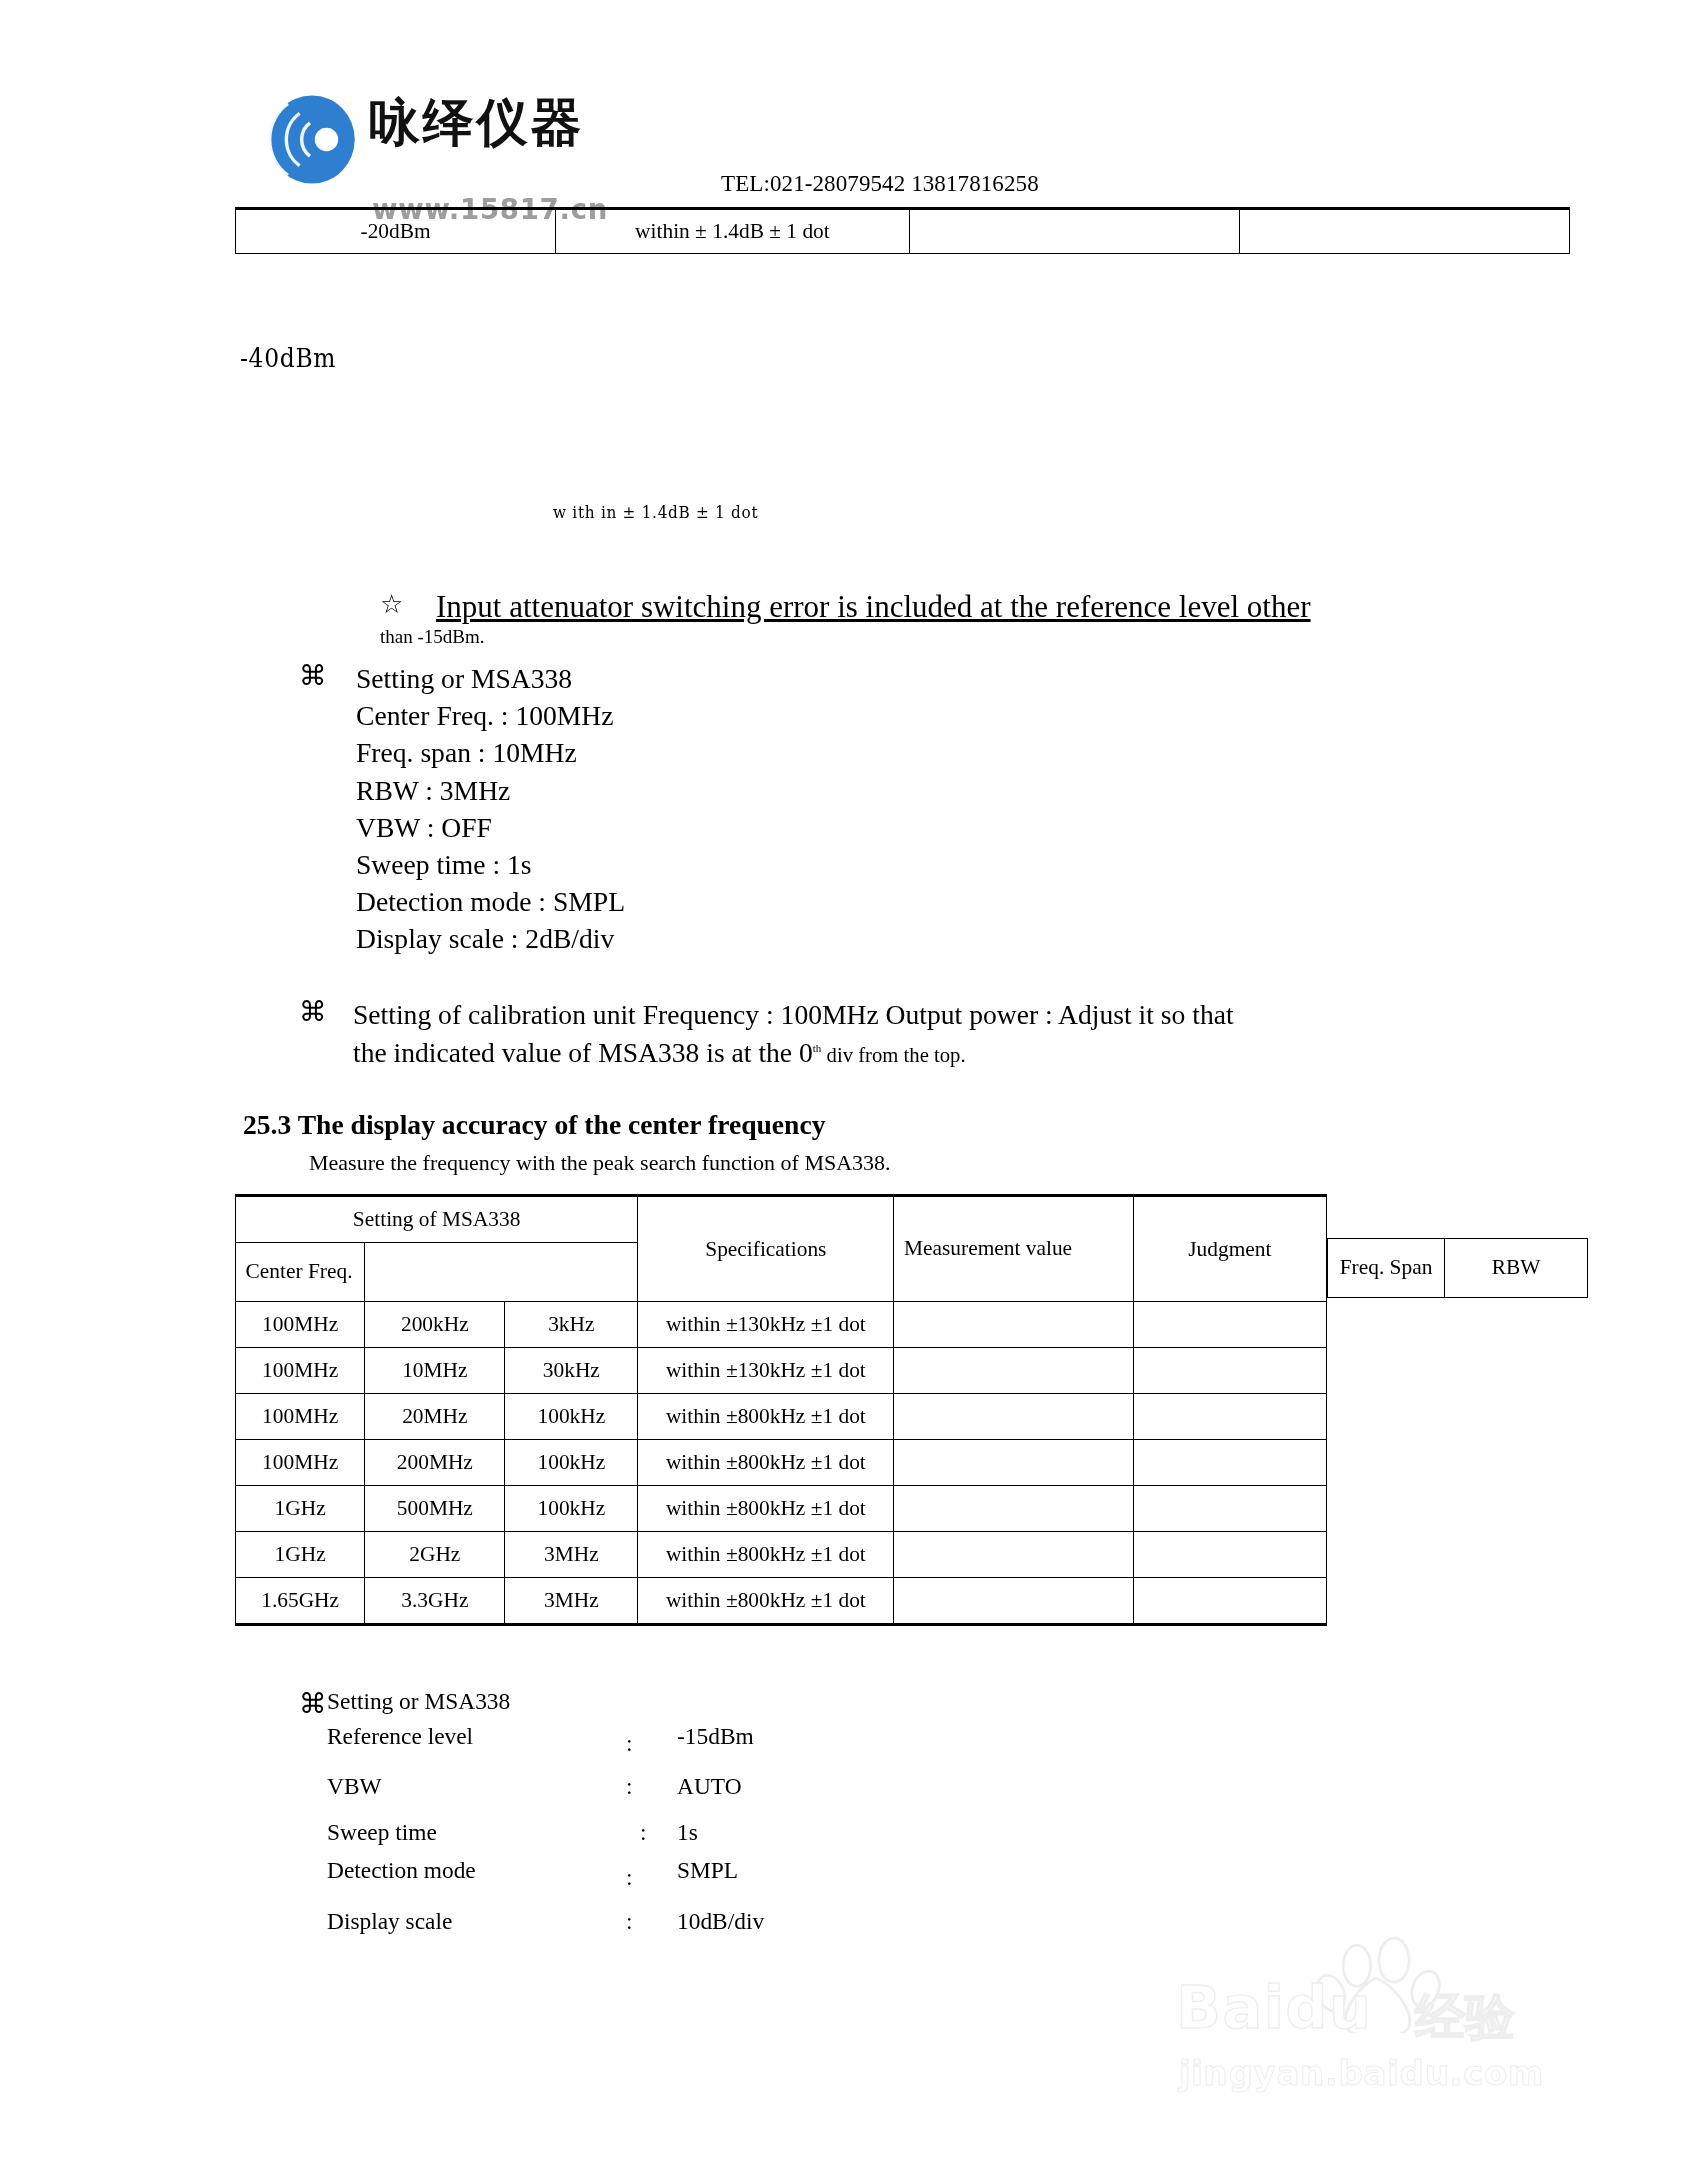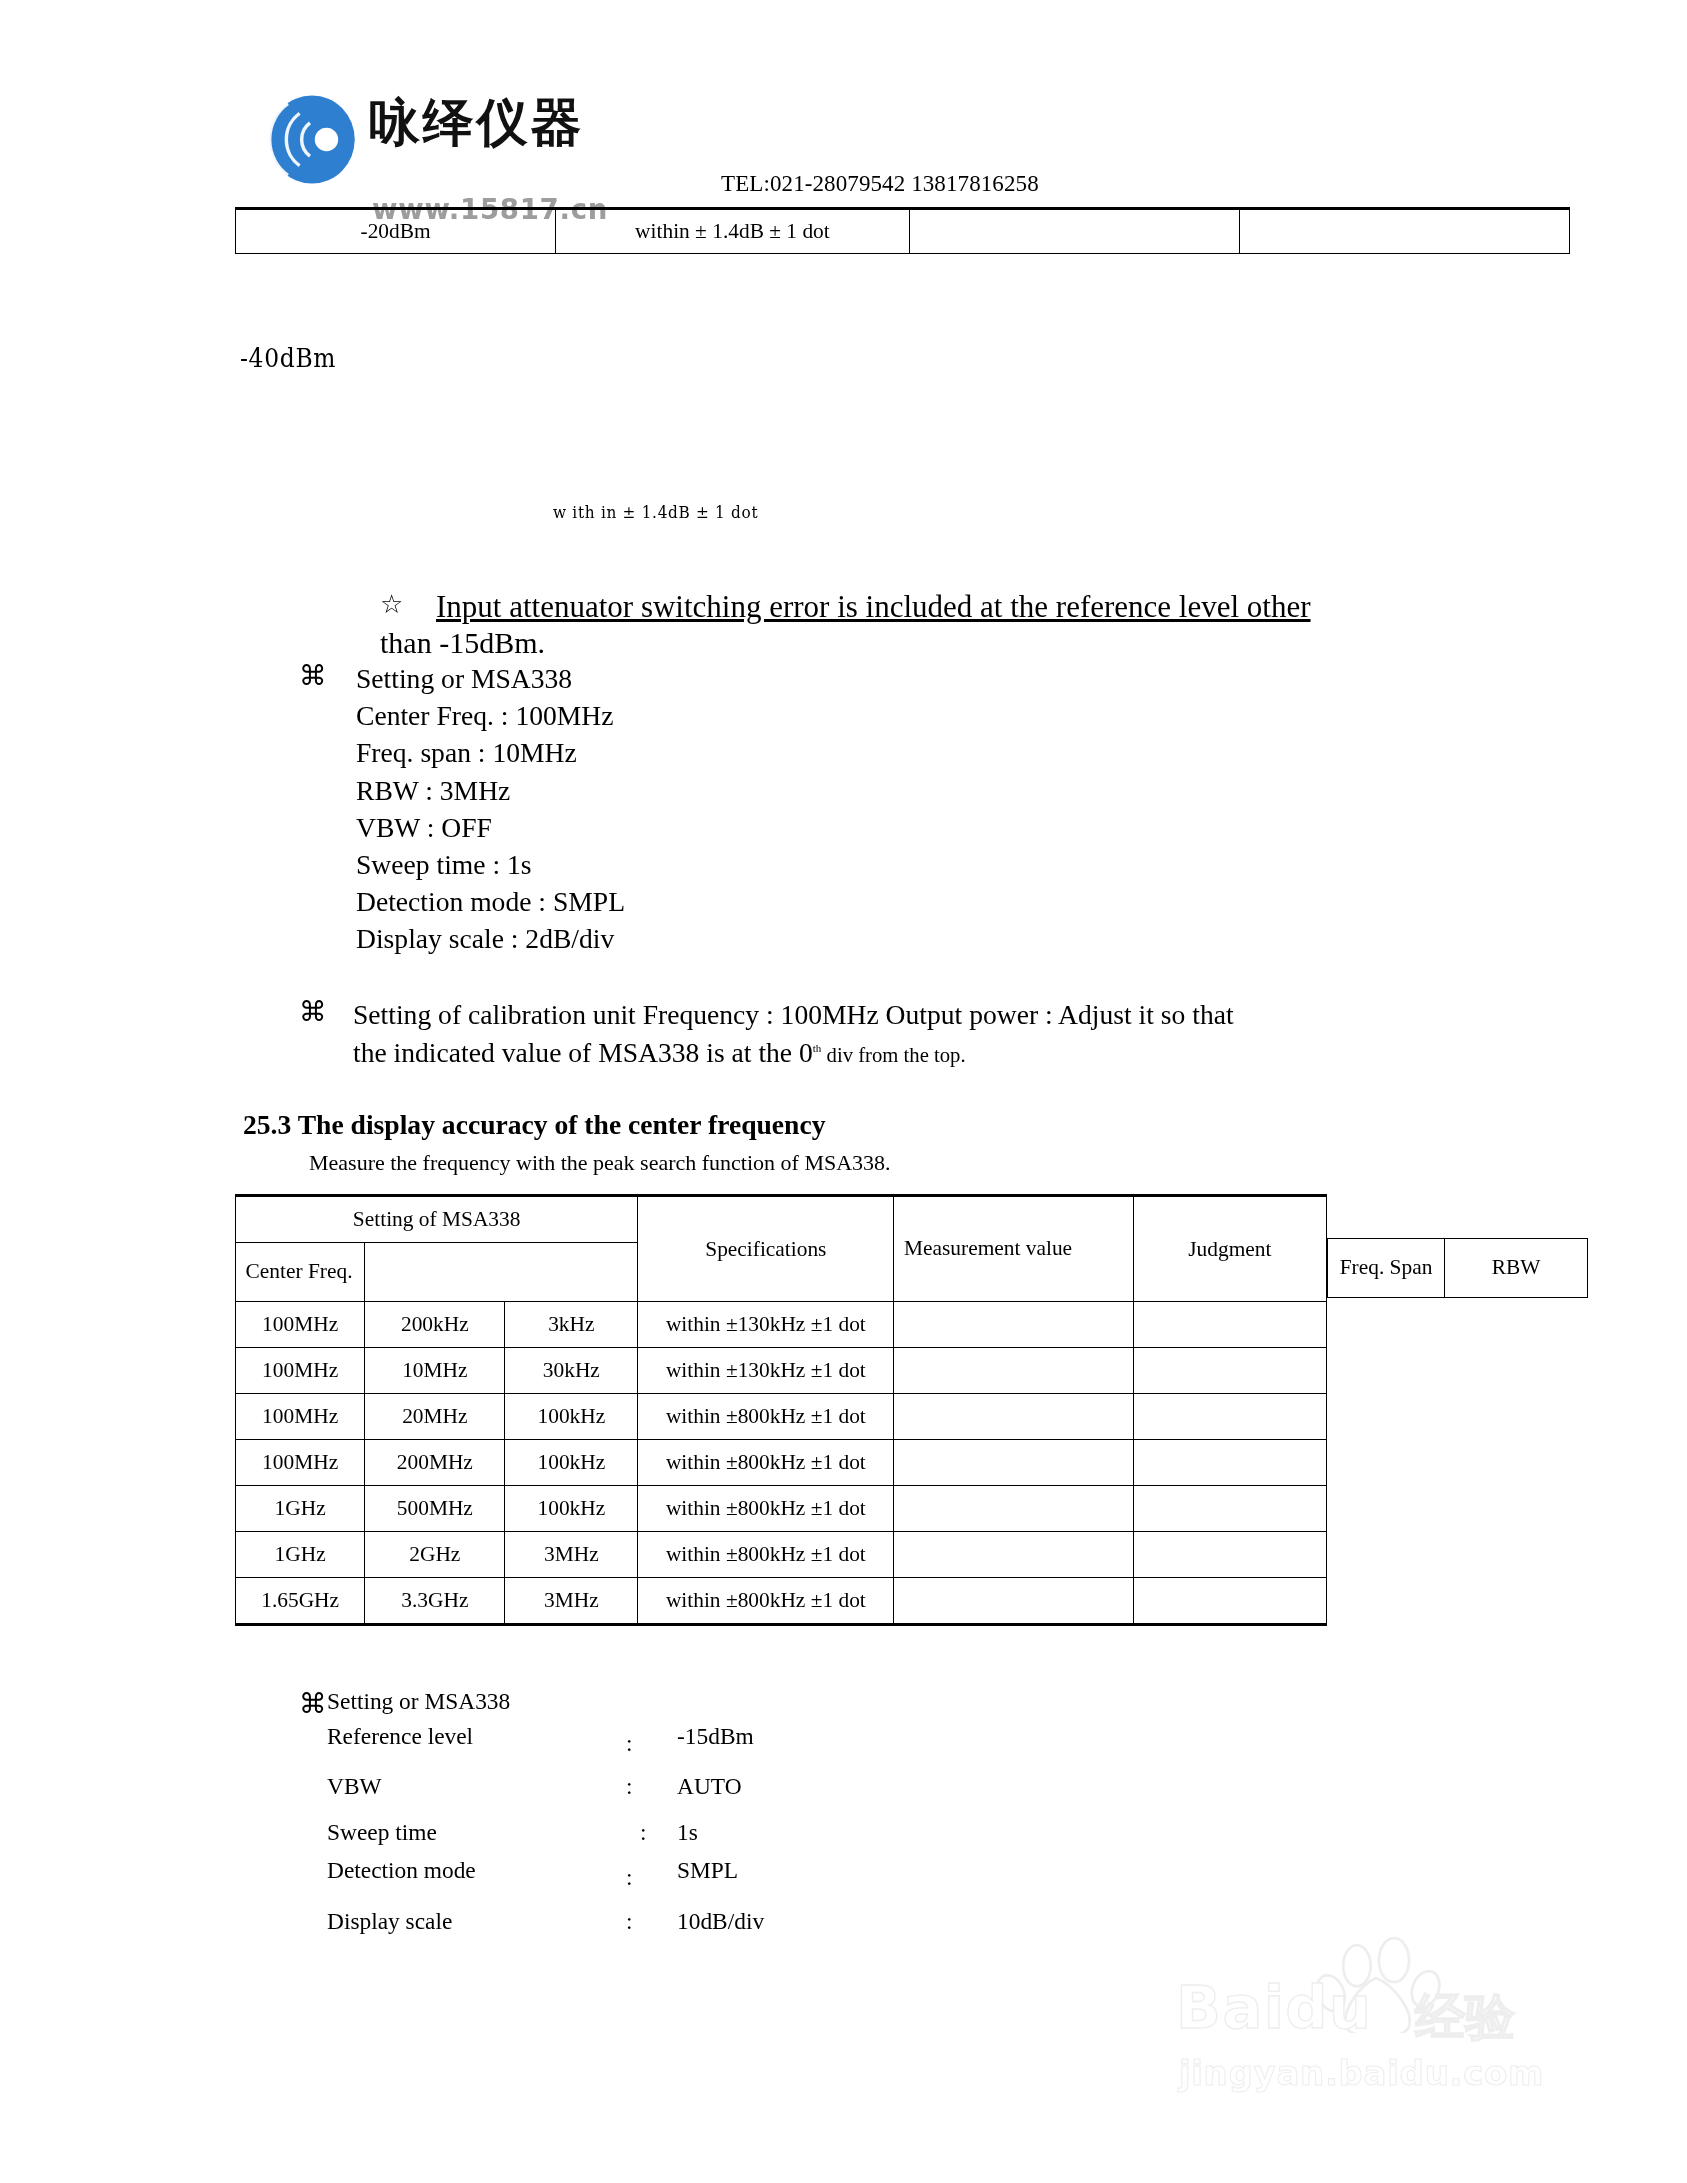--- a/index.html
+++ b/index.html
@@ -110,21 +110,21 @@
   }
   .bullet {
     position: absolute;
     font-family: "DejaVu Sans", sans-serif;
     font-size: 27.6px;
     line-height: 1;
   }
   .bullet.star { font-size: 26px; }
 
   #note-star-1 { left: 383px; top: 589px; font-size: 31px; text-decoration: underline; }
-  #note-star-2 { left: 376px; top: 627px; font-size: 30px; text-align: right; }
+  #note-star-2 { left: 376px; top: 627px; font-size: 19px; text-align: right; }
 
   #blk1-bullet { left: 299px; top: 662px; }
   #blk1-title  { left: 356px; top: 663px; font-size: 27.6px; }
   .blk1-row {
     position: absolute;
     left: 356px;
     font-size: 27.6px;
     white-space: nowrap;
   }
 

